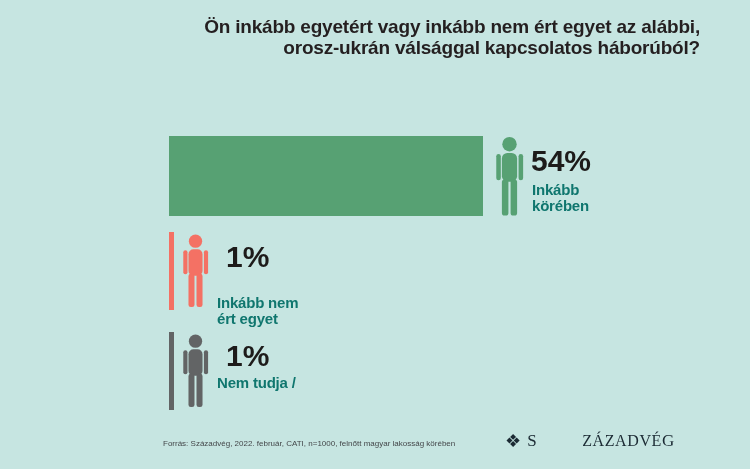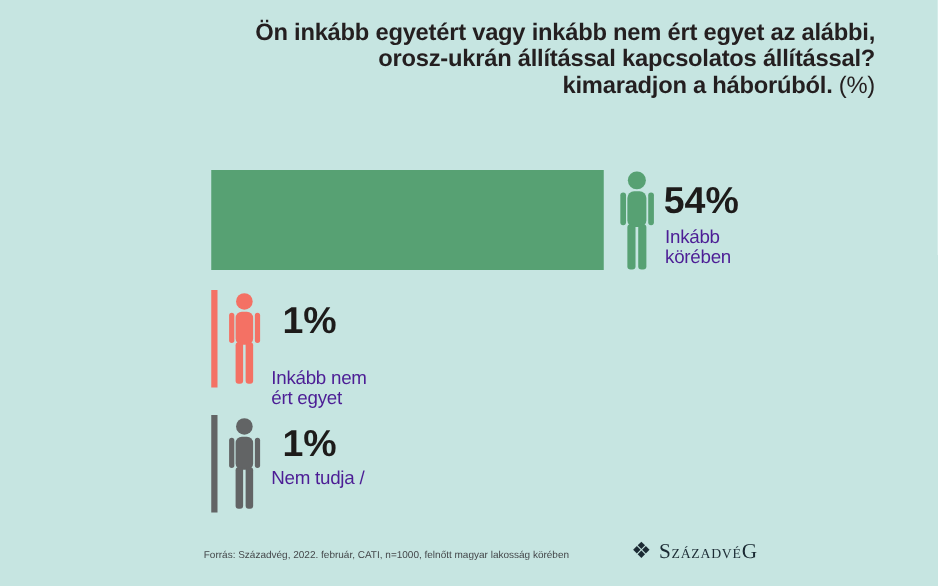--- a/index.html
+++ b/index.html
@@ -37,21 +37,21 @@
   .value{
     position:absolute;
     color:#1d1b1a;font-weight:bold;
     font-size:30px;line-height:30px;
   }
   .r0 .value{left:531px;top:146px;}
   .r1 .value{left:226px;top:242px;}
   .r2 .value{left:226px;top:341px;}
   .cat{
     position:absolute;
-    color:#4c1d95;font-weight:normal;
+    color:#0f766e;font-weight:bold;
     font-size:15px;line-height:16px;
     letter-spacing:-0.2px;
   }
   .r0 .cat{left:532px;top:182px;}
   .r1 .cat{left:217px;top:273px;margin-top:22px;}
   .r2 .cat{left:217px;top:375px;}
   
   .source{
     position:absolute;left:163px;top:439px;
     font-size:8px;
@@ -62,31 +62,30 @@
     display:flex;align-items:baseline;
     color:#1b2a33;
     font-family:"Liberation Serif", serif;
   }
   .logo-mark{
     font-family:"DejaVu Sans", sans-serif;
     font-size:18px;line-height:18px;
     margin-right:6px;align-self:center;
   }
   .logo-text{font-size:17px;letter-spacing:0.6px;white-space:nowrap;}
-  .logo-text .sc{font-size:11px;}
+  .logo-text .sc{font-size:16px;margin-left:45px;}
 </style>
 </head>
 <body>
 
 <div class="canvas">
 
   <div class="title">
     <div>Ön inkább egyetért vagy inkább nem ért egyet az alábbi,</div>
-    <div>orosz-ukrán állítással kapcsolatos állítással?</div>
-    <div><span>kimaradjon a háborúból.</span><span class="pct-suffix">(%)</span></div>
+    <div>orosz-ukrán válsággal kapcsolatos háborúból?</div>
   </div>
 
   <div class="row r0" style="color: rgb(87, 161, 115);">
     <div class="bar" style="width: 313.6px;"></div>
     <svg class="person" viewBox="0 0 34 80" fill="currentColor" xmlns="http://www.w3.org/2000/svg">
       <circle cx="17" cy="7.3" r="7.3"></circle>
       <rect x="9.3" y="16.2" width="15.4" height="29" rx="5.5"></rect>
       <rect x="3.6" y="17.2" width="4.6" height="26.5" rx="2.3"></rect>
       <rect x="26.2" y="17.2" width="4.6" height="26.5" rx="2.3"></rect>
       <rect x="9.3" y="43" width="6.6" height="36.5" rx="2.6"></rect>

